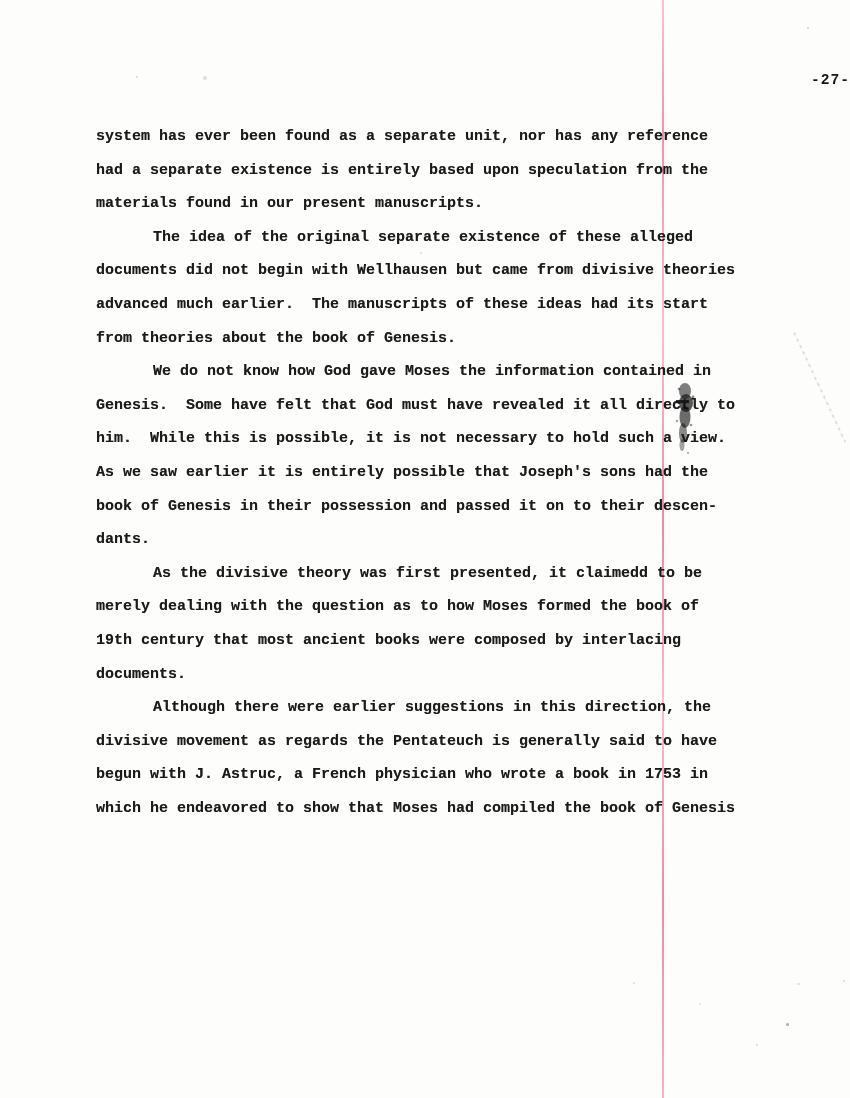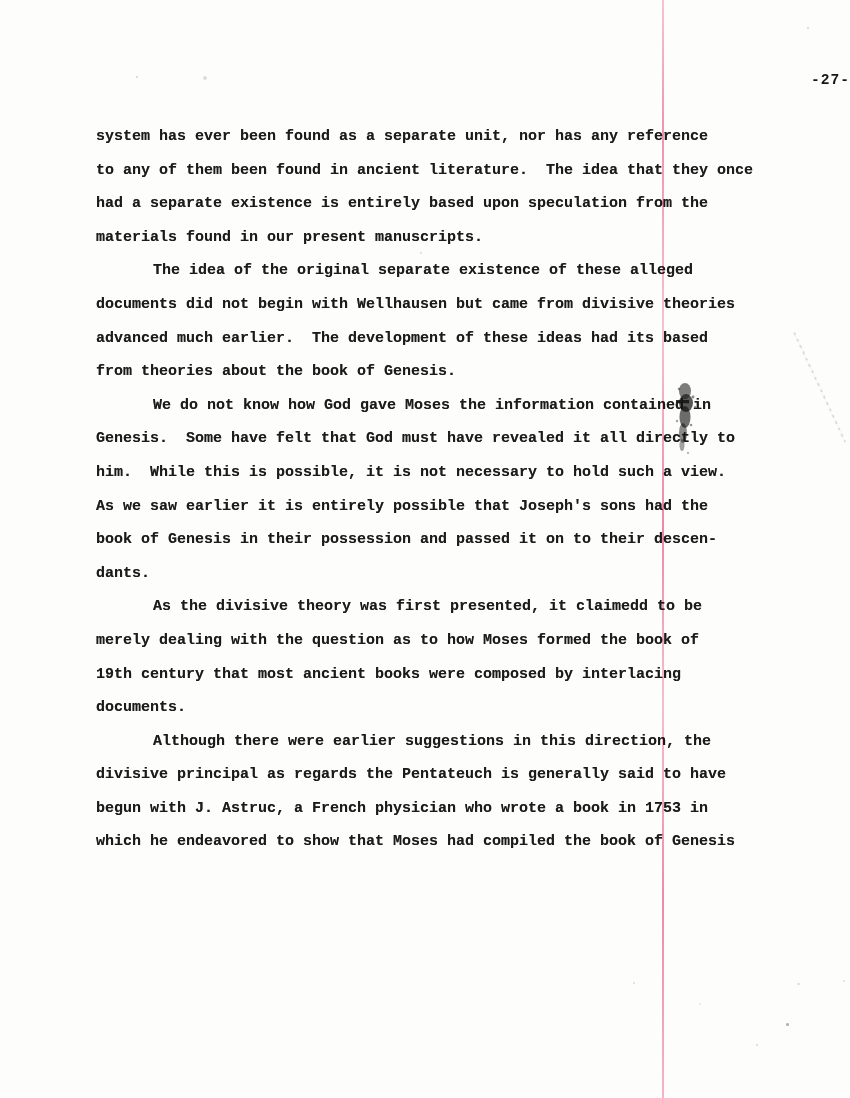--- a/index.html
+++ b/index.html
@@ -129,47 +129,46 @@
   <div class="speck s7"></div>
   <div class="speck s8"></div>
   <div class="speck s9"></div>
   <div class="speck s10"></div>
 
   <div class="page-number">-27-</div>
 
   <div class="text-body">
       <div class="paragraph">
         <div class="line">system has ever been found as a separate unit, nor has any reference</div>
-        <div class="line">to any of them been found in ancient literature.  The idea that they once</div>
         <div class="line">had a separate existence is entirely based upon speculation from the</div>
         <div class="line">materials found in our present manuscripts.</div>
       </div>
       <div class="paragraph">
         <div class="line indent">The idea of the original separate existence of these alleged</div>
         <div class="line">documents did not begin with Wellhausen but came from divisive theories</div>
-        <div class="line">advanced much earlier.  The development of these ideas had its based</div>
+        <div class="line">advanced much earlier.  The manuscripts of these ideas had its start</div>
         <div class="line">from theories about the book of Genesis.</div>
       </div>
       <div class="paragraph">
         <div class="line indent">We do not know how God gave Moses the information contained in</div>
         <div class="line">Genesis.  Some have felt that God must have revealed it all directly to</div>
         <div class="line">him.  While this is possible, it is not necessary to hold such a view.</div>
         <div class="line">As we saw earlier it is entirely possible that Joseph's sons had the</div>
         <div class="line">book of Genesis in their possession and passed it on to their descen-</div>
         <div class="line">dants.</div>
       </div>
       <div class="paragraph">
         <div class="line indent">As the divisive theory was first presented, it claimedd to be</div>
         <div class="line">merely dealing with the question as to how Moses formed the book of</div>
         <div class="line">19th century that most ancient books were composed by interlacing</div>
         <div class="line">documents.</div>
       </div>
       <div class="paragraph">
         <div class="line indent">Although there were earlier suggestions in this direction, the</div>
-        <div class="line">divisive principal as regards the Pentateuch is generally said to have</div>
+        <div class="line">divisive movement as regards the Pentateuch is generally said to have</div>
         <div class="line">begun with J. Astruc, a French physician who wrote a book in 1753 in</div>
         <div class="line">which he endeavored to show that Moses had compiled the book of Genesis</div>
       </div>
     </div>
 
   <svg class="ink-smudge" width="44" height="80" viewBox="0 0 44 80">
     <defs>
       <filter id="rough" x="-30%" y="-30%" width="160%" height="160%">
         <feGaussianBlur stdDeviation="0.55"></feGaussianBlur>
       </filter>

